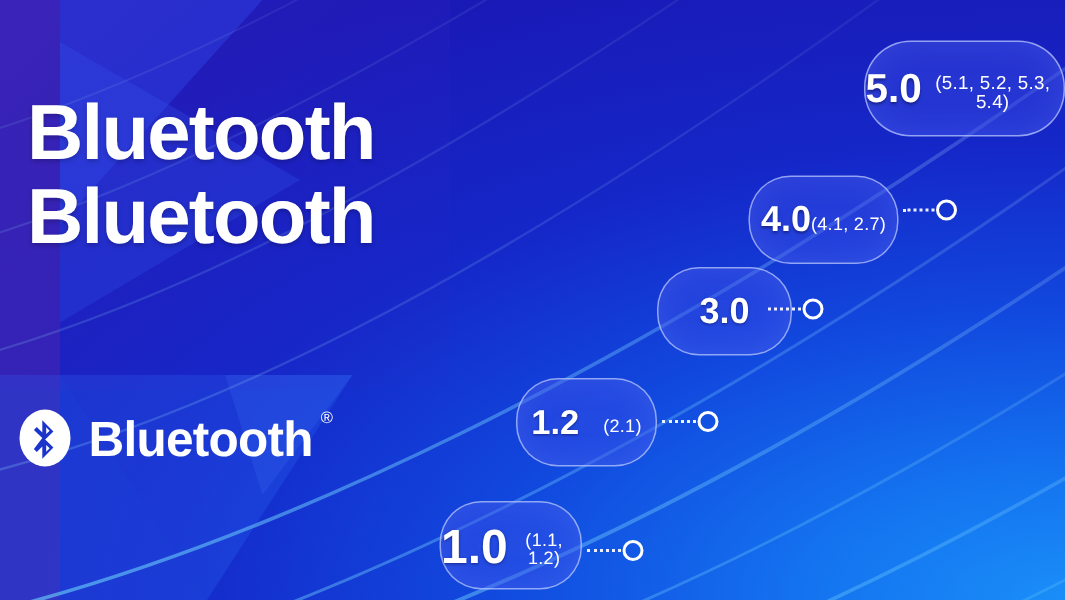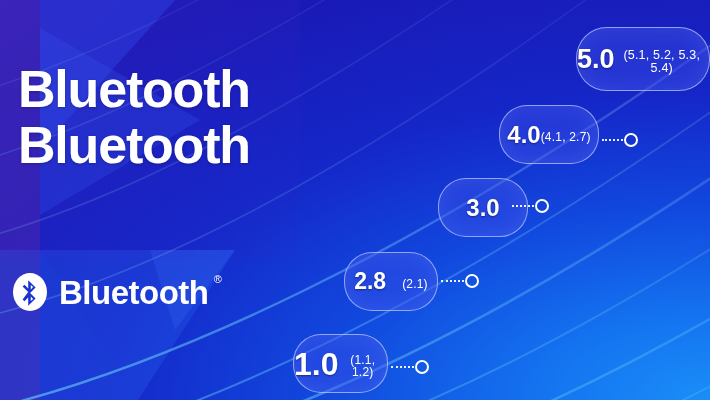--- a/index.html
+++ b/index.html
@@ -43,21 +43,21 @@
     color:#fff;text-align:center;
     box-shadow:inset 0 0 22px rgba(120,150,255,.18);
   }
   .badge .v{font-weight:bold;line-height:1;text-shadow:0 1px 2px rgba(0,0,40,.45);}
   .badge .sub{line-height:1;margin-top:5px;font-weight:normal;letter-spacing:.2px;}
 
   .b5{left:576px;top:27px;width:132px;height:62px;border-radius:31px;}
   .b5 .v{font-size:27px;}
   .b5 .sub{font-size:12.5px;}
 
-  .b4{left:499px;top:105px;width:98px;height:57px;border-radius:28px;}
+  .b4{left:499px;top:117px;width:98px;height:57px;border-radius:28px;}
   .b4 .v{font-size:24px;}
   .b4 .sub{font-size:12px;}
 
   .b3{left:438px;top:178px;width:88px;height:57px;border-radius:28px;}
   .b3 .v{font-size:24px;}
 
   .b2{left:344px;top:252px;width:92px;height:57px;border-radius:28px;}
   .b2 .v{font-size:23px;}
   .b2 .sub{font-size:12px;margin-left:16px;}
 
@@ -162,21 +162,21 @@
   <div class="badge b4">
     <span class="v">4.0</span>
     <span class="sub">(4.1,  2.7)</span>
   </div>
 
   <div class="badge b3">
     <span class="v">3.0</span>
   </div>
 
   <div class="badge b2">
-    <span class="v">2.8</span>
+    <span class="v">1.2</span>
     <span class="sub">(2.1)</span>
   </div>
 
   <div class="badge b1">
     <span class="v">1.0</span>
     <span class="sub">(1.1,  1.2)</span>
   </div>
 
   <div class="conn c4">
     <span class="line"></span>

